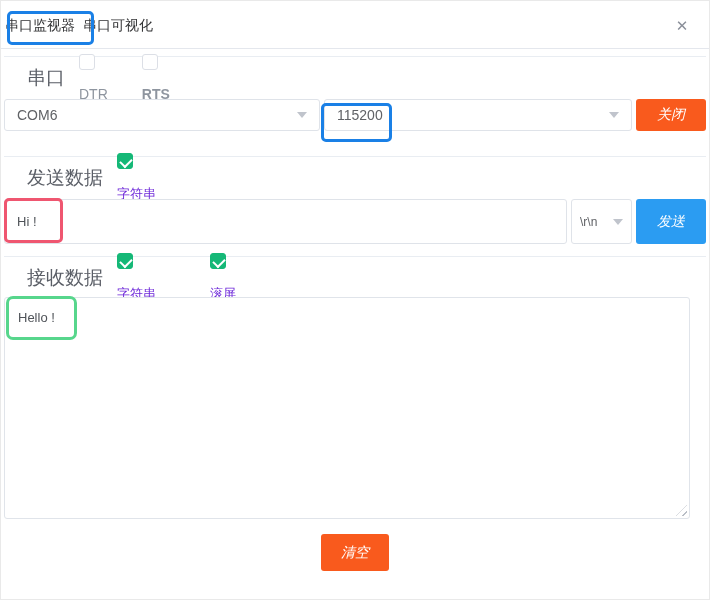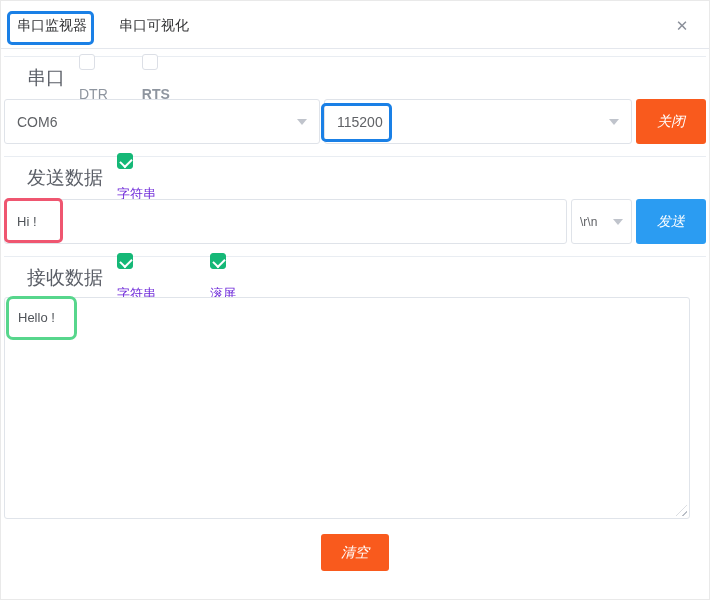--- a/index.html
+++ b/index.html
@@ -14,21 +14,21 @@
     overflow: hidden;
   }
 
   
   .tabbar {
     position: absolute; top: 0; left: 0; right: 0; height: 48px;
     border-bottom: 1px solid #e4e7ed;
     display: flex; align-items: center;
   }
   .tab {
-    padding: 0 16px; height: 48px; line-height: 48px;
+    padding: 0 4px; height: 48px; line-height: 48px;
     font-size: 14px; color: #303133; cursor: pointer;
   }
   .close-btn {
     position: absolute; top: 14px; right: 16px;
     width: 22px; height: 22px; line-height: 22px;
     text-align: center; font-size: 15px; color: #8a8f99; cursor: pointer;
   }
 
   
   .section {
@@ -61,21 +61,21 @@
     transform: rotate(45deg);
   }
   .cb-label { font-size: 13px; color: #6d28d9; }
   .cb-label.muted { color: #8e959f; font-size: 14px; }
 
   
   .control-row {
     position: absolute; left: 0; right: 0;
     display: flex; gap: 4px;
   }
-  .sec-serial .control-row { top: 42px; height: 45px; }
+  .sec-serial .control-row { top: 42px; height: 32px; }
   .sec-send   .control-row { top: 42px; height: 45px; }
 
   .select, .text-input {
     border: 1px solid #dfe3e9; border-radius: 3px; background: #fff;
     display: flex; align-items: center;
     padding: 0 12px; font-size: 14px; color: #606266;
   }
   .select { justify-content: space-between; cursor: pointer; }
   .grow { flex: 1 1 auto; }
   .baud-select { flex: 0 0 308px; }

